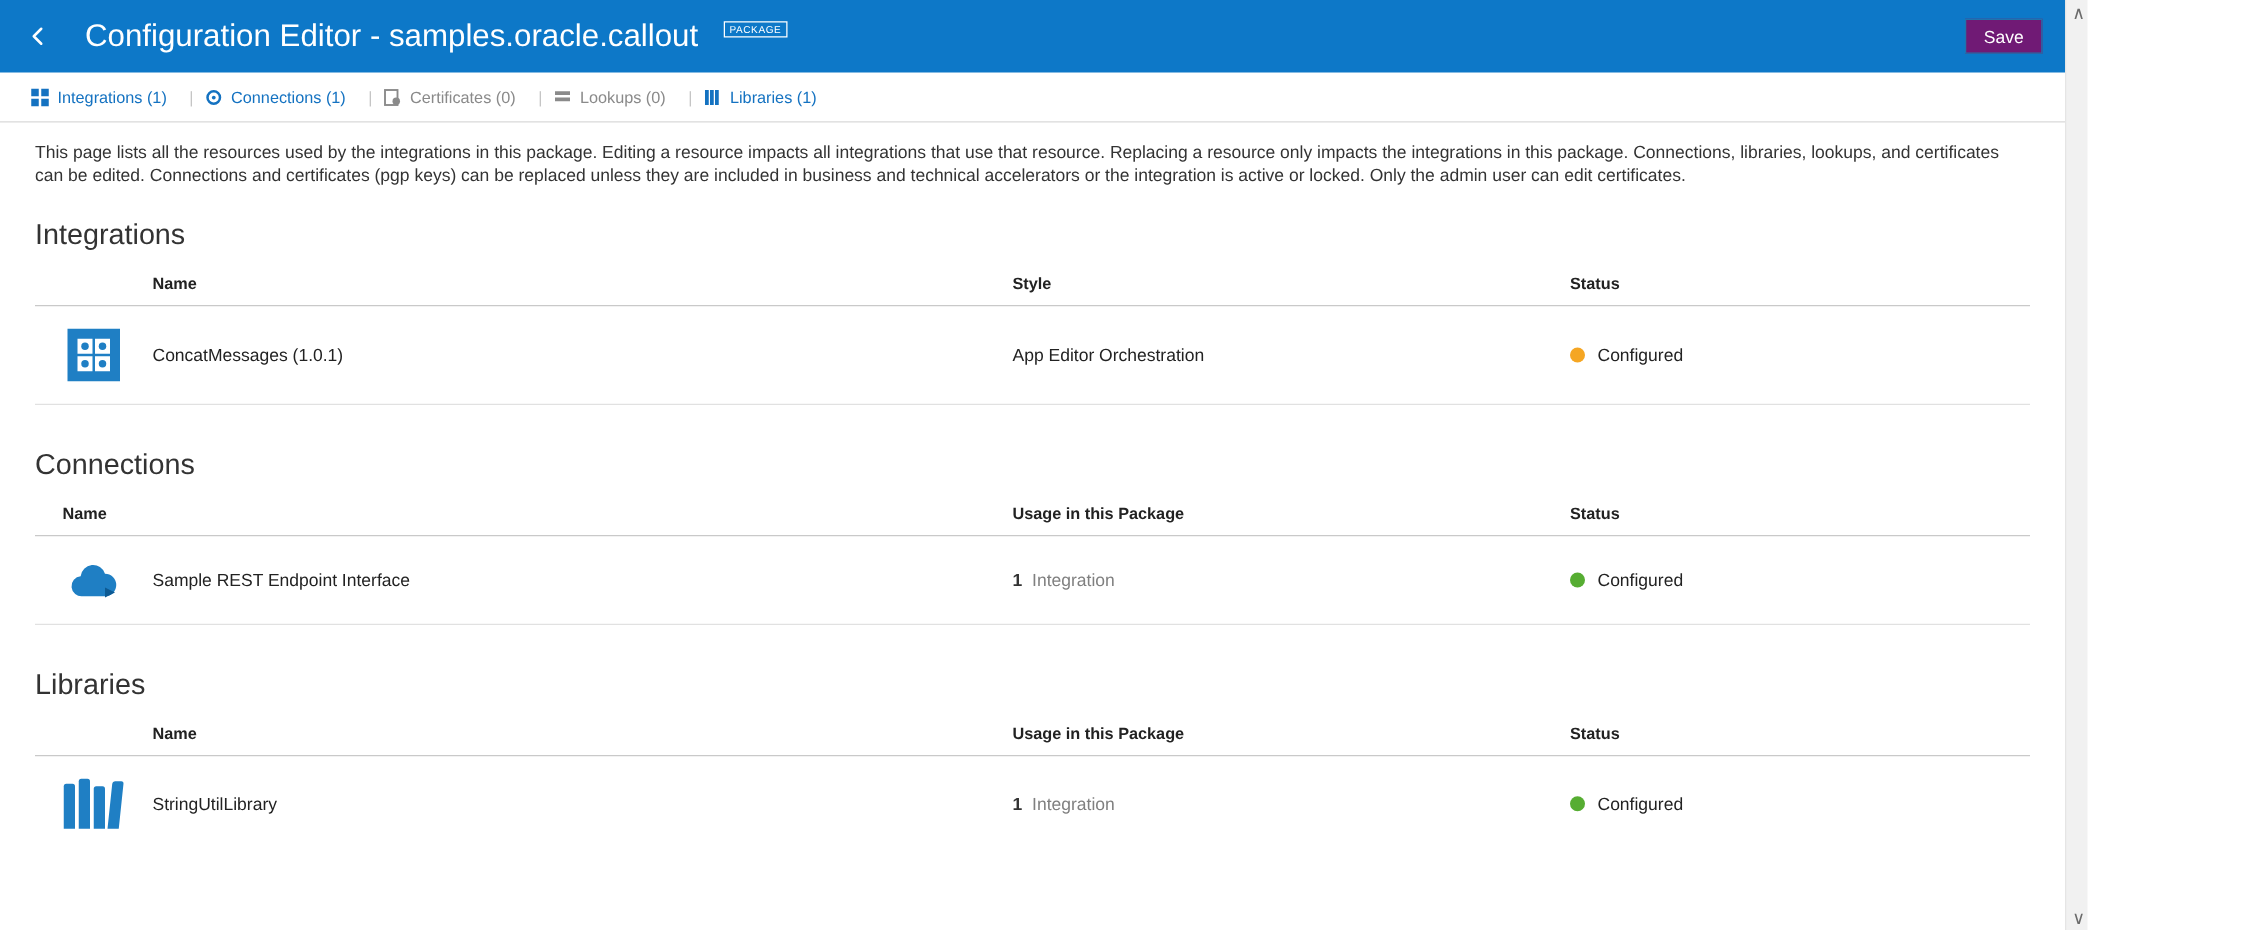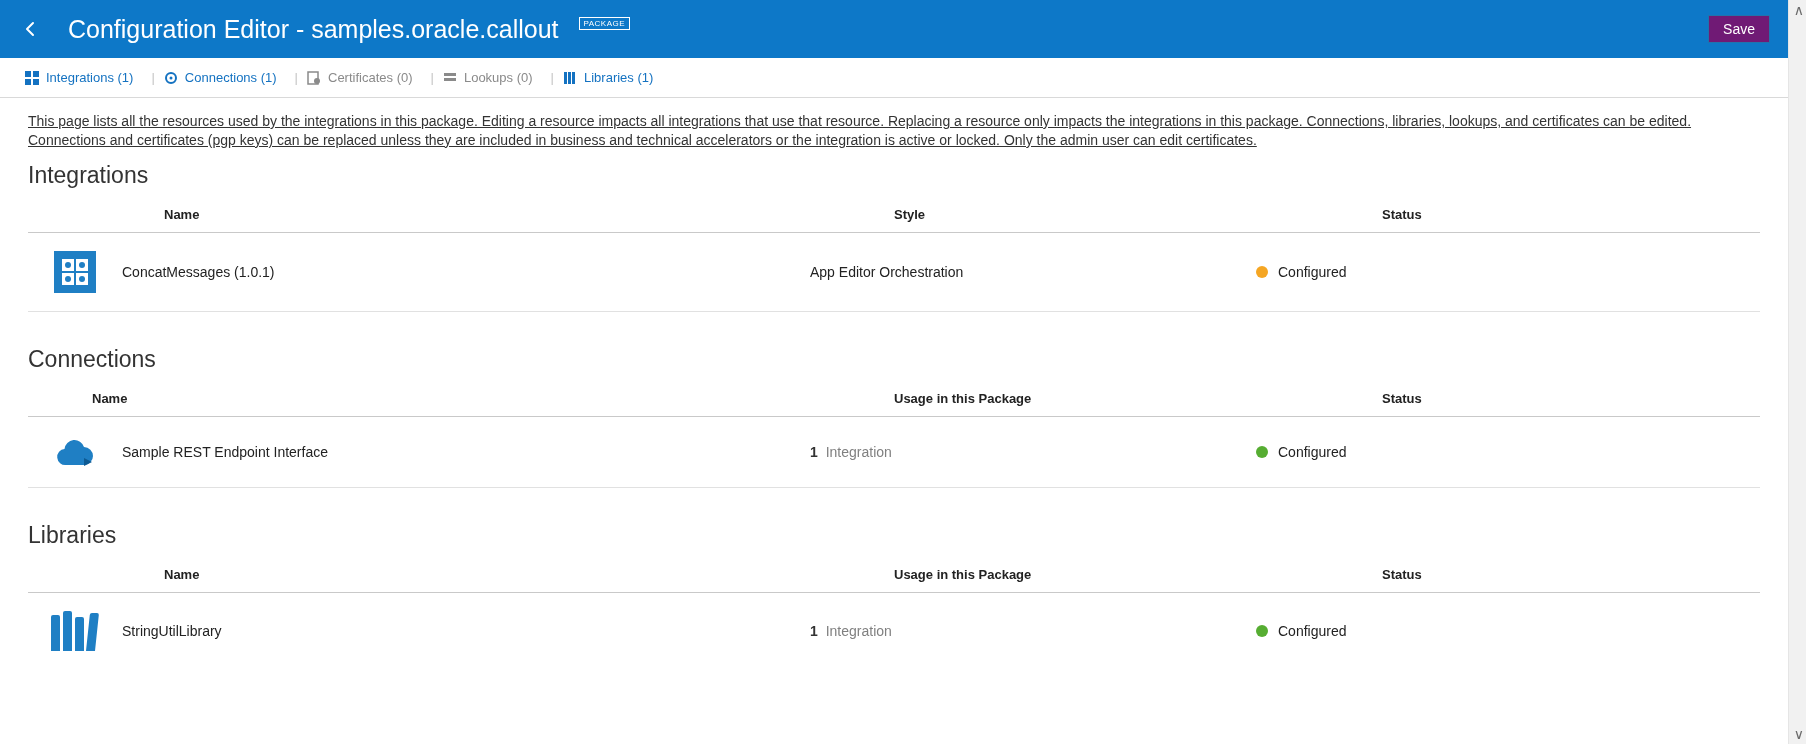--- a/index.html
+++ b/index.html
@@ -1,41 +1,41 @@
 <!DOCTYPE html>
 <html><head>
 <meta charset="utf-8">
 <style>
   * { box-sizing: border-box; margin: 0; padding: 0; }
   html, body { height: 100%; font-family: "Segoe UI", Arial, sans-serif; font-size: 14px; color: #222; background: #fff; overflow: hidden; }
-  .wrap { position: relative; width: 1806px; height: 744px; }
+  .wrap { position: relative; width: 1670px; height: 744px; }
   .right-stripe { position: absolute; right: 0; top: 0; width: 18px; height: 100%; background: #f1f1f1; border-left: 1px solid #e5e5e5; }
   .arrow-scroll { position: absolute; right: 2px; top: 2px; color: #6b6b6b; font-size: 14px; user-select: none; }
   .arrow-scroll.bot { top: auto; bottom: 2px; }
   .main { position: absolute; left: 0; right: 18px; top: 0; bottom: 0; overflow: hidden; }
   
   .hdr { height: 58px; background: #0d78c8; display: flex; align-items: center; padding: 0 18px; color: #fff; }
   .hdr .back { width: 26px; height: 26px; display:flex; align-items:center; justify-content:center; cursor:pointer; }
   .hdr .title { font-size: 25px; font-weight: 300; margin-left: 24px; white-space: nowrap; }
   .hdr .pkg-badge { border: 1px solid #fff; font-size: 8px; letter-spacing: 0.5px; padding: 1px 4px; margin-left: 20px; position: relative; top: -6px; }
   .hdr .spacer { flex: 1; }
   .hdr .save-btn { background: #701a75; border: 1px solid #2173ac; color: #fff; padding: 5px 14px; font-size: 14px; cursor: pointer; }
   
   .subnav { height: 40px; display:flex; align-items:center; border-bottom: 1px solid #d9d9d9; padding: 0 24px; font-size: 13px; }
   .sub-item { display:flex; color: #8a8a8a; margin-right: 10px; cursor: pointer; }
   .sub-item.active { color: #1472c1; }
   .sub-item svg { margin-right: 6px; }
   .sep { color: #c5c5c5; margin: 0 8px; }
   
   .body { padding: 14px 28px 40px 28px; overflow-y: auto; height: calc(100% - 98px); }
-  .desc { color: #333; font-size: 14px; line-height: 1.35; margin-bottom: 12px; text-decoration: underline; }
+  .desc { color: #333; font-size: 14px; line-height: 1.35; margin-bottom: 24px; }
   h2.section { font-size: 23px; font-weight: 400; color: #333; margin: 3px 0 10px 0; }
   
   .tbl { width: 100%; }
-  .thead { display:flex; align-items:center; padding: 8px 0 10px 0; border-bottom: 1px solid #c9c9c9; font-size: 13px; font-weight: 600; color: #222; gap: 42px; }
+  .thead { display:flex; align-items:center; padding: 8px 0 10px 0; border-bottom: 1px solid #c9c9c9; font-size: 13px; font-weight: 600; color: #222; }
   .trow { display:flex; align-items:center; padding: 18px 0; border-bottom: 1px solid #e1e1e1; }
   .col-icon { width: 94px; display:flex; justify-content:center; }
   .col-name { flex: 0 0 688px; }
   .col-mid { flex: 0 0 446px; }
   .col-status { flex: 1; display:flex; align-items:center; }
   .thead .col-icon { }
   .status-dot { width: 12px; height: 12px; border-radius: 50%; margin-right: 10px; }
   .dot-orange { background: #f5a623; }
   .dot-green { background: #56ad32; }
   .muted { color: #808080; }

